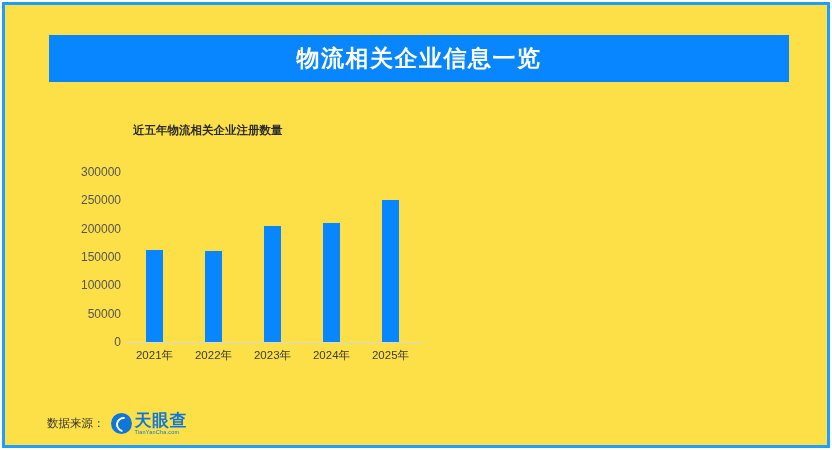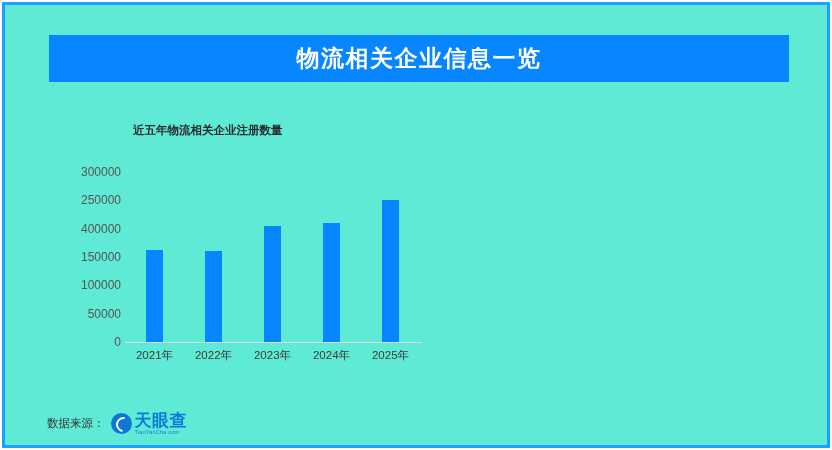--- a/index.html
+++ b/index.html
@@ -7,21 +7,21 @@
     width: 832px; height: 450px;
     background: #ffffff;
     font-family: "Liberation Sans", "DejaVu Sans", sans-serif;
     overflow: hidden;
   }
   .card {
     position: absolute;
     left: 2px; top: 2px;
     width: 828px; height: 446px;
     border: 3px solid #1E9EFF;
-    background: #5eead4;
+    background: #fde047;
   }
 
   
   .banner {
     position: absolute;
     left: 44px; top: 30px;
     width: 740px; height: 47px;
     background: #0886FF;
     display: flex;
     align-items: center;
@@ -193,21 +193,21 @@
   </div>
 
   <div id="left-chart">
     <div class="chart-title" id="left-title">近五年物流相关企业注册数量</div>
 
     <div class="lc-ylabels" id="lc-ylabels">
         <div class="lc-ytick" style="top: 177px;">0</div>
         <div class="lc-ytick" style="top: 148.667px;">50000</div>
         <div class="lc-ytick" style="top: 120.333px;">100000</div>
         <div class="lc-ytick" style="top: 92px;">150000</div>
-        <div class="lc-ytick" style="top: 63.6667px;">400000</div>
+        <div class="lc-ytick" style="top: 63.6667px;">200000</div>
         <div class="lc-ytick" style="top: 35.3333px;">250000</div>
         <div class="lc-ytick" style="top: 7px;">300000</div>
       </div>
     <div class="lc-axis-line"></div>
     <div class="lc-bars" id="lc-bars">
         <div class="lc-barwrap">
           <div class="lc-bar" style="height: 91.8px; background: rgb(8, 134, 255);"></div>
         </div>
         <div class="lc-barwrap">
           <div class="lc-bar" style="height: 91.2333px; background: rgb(8, 134, 255);"></div>

